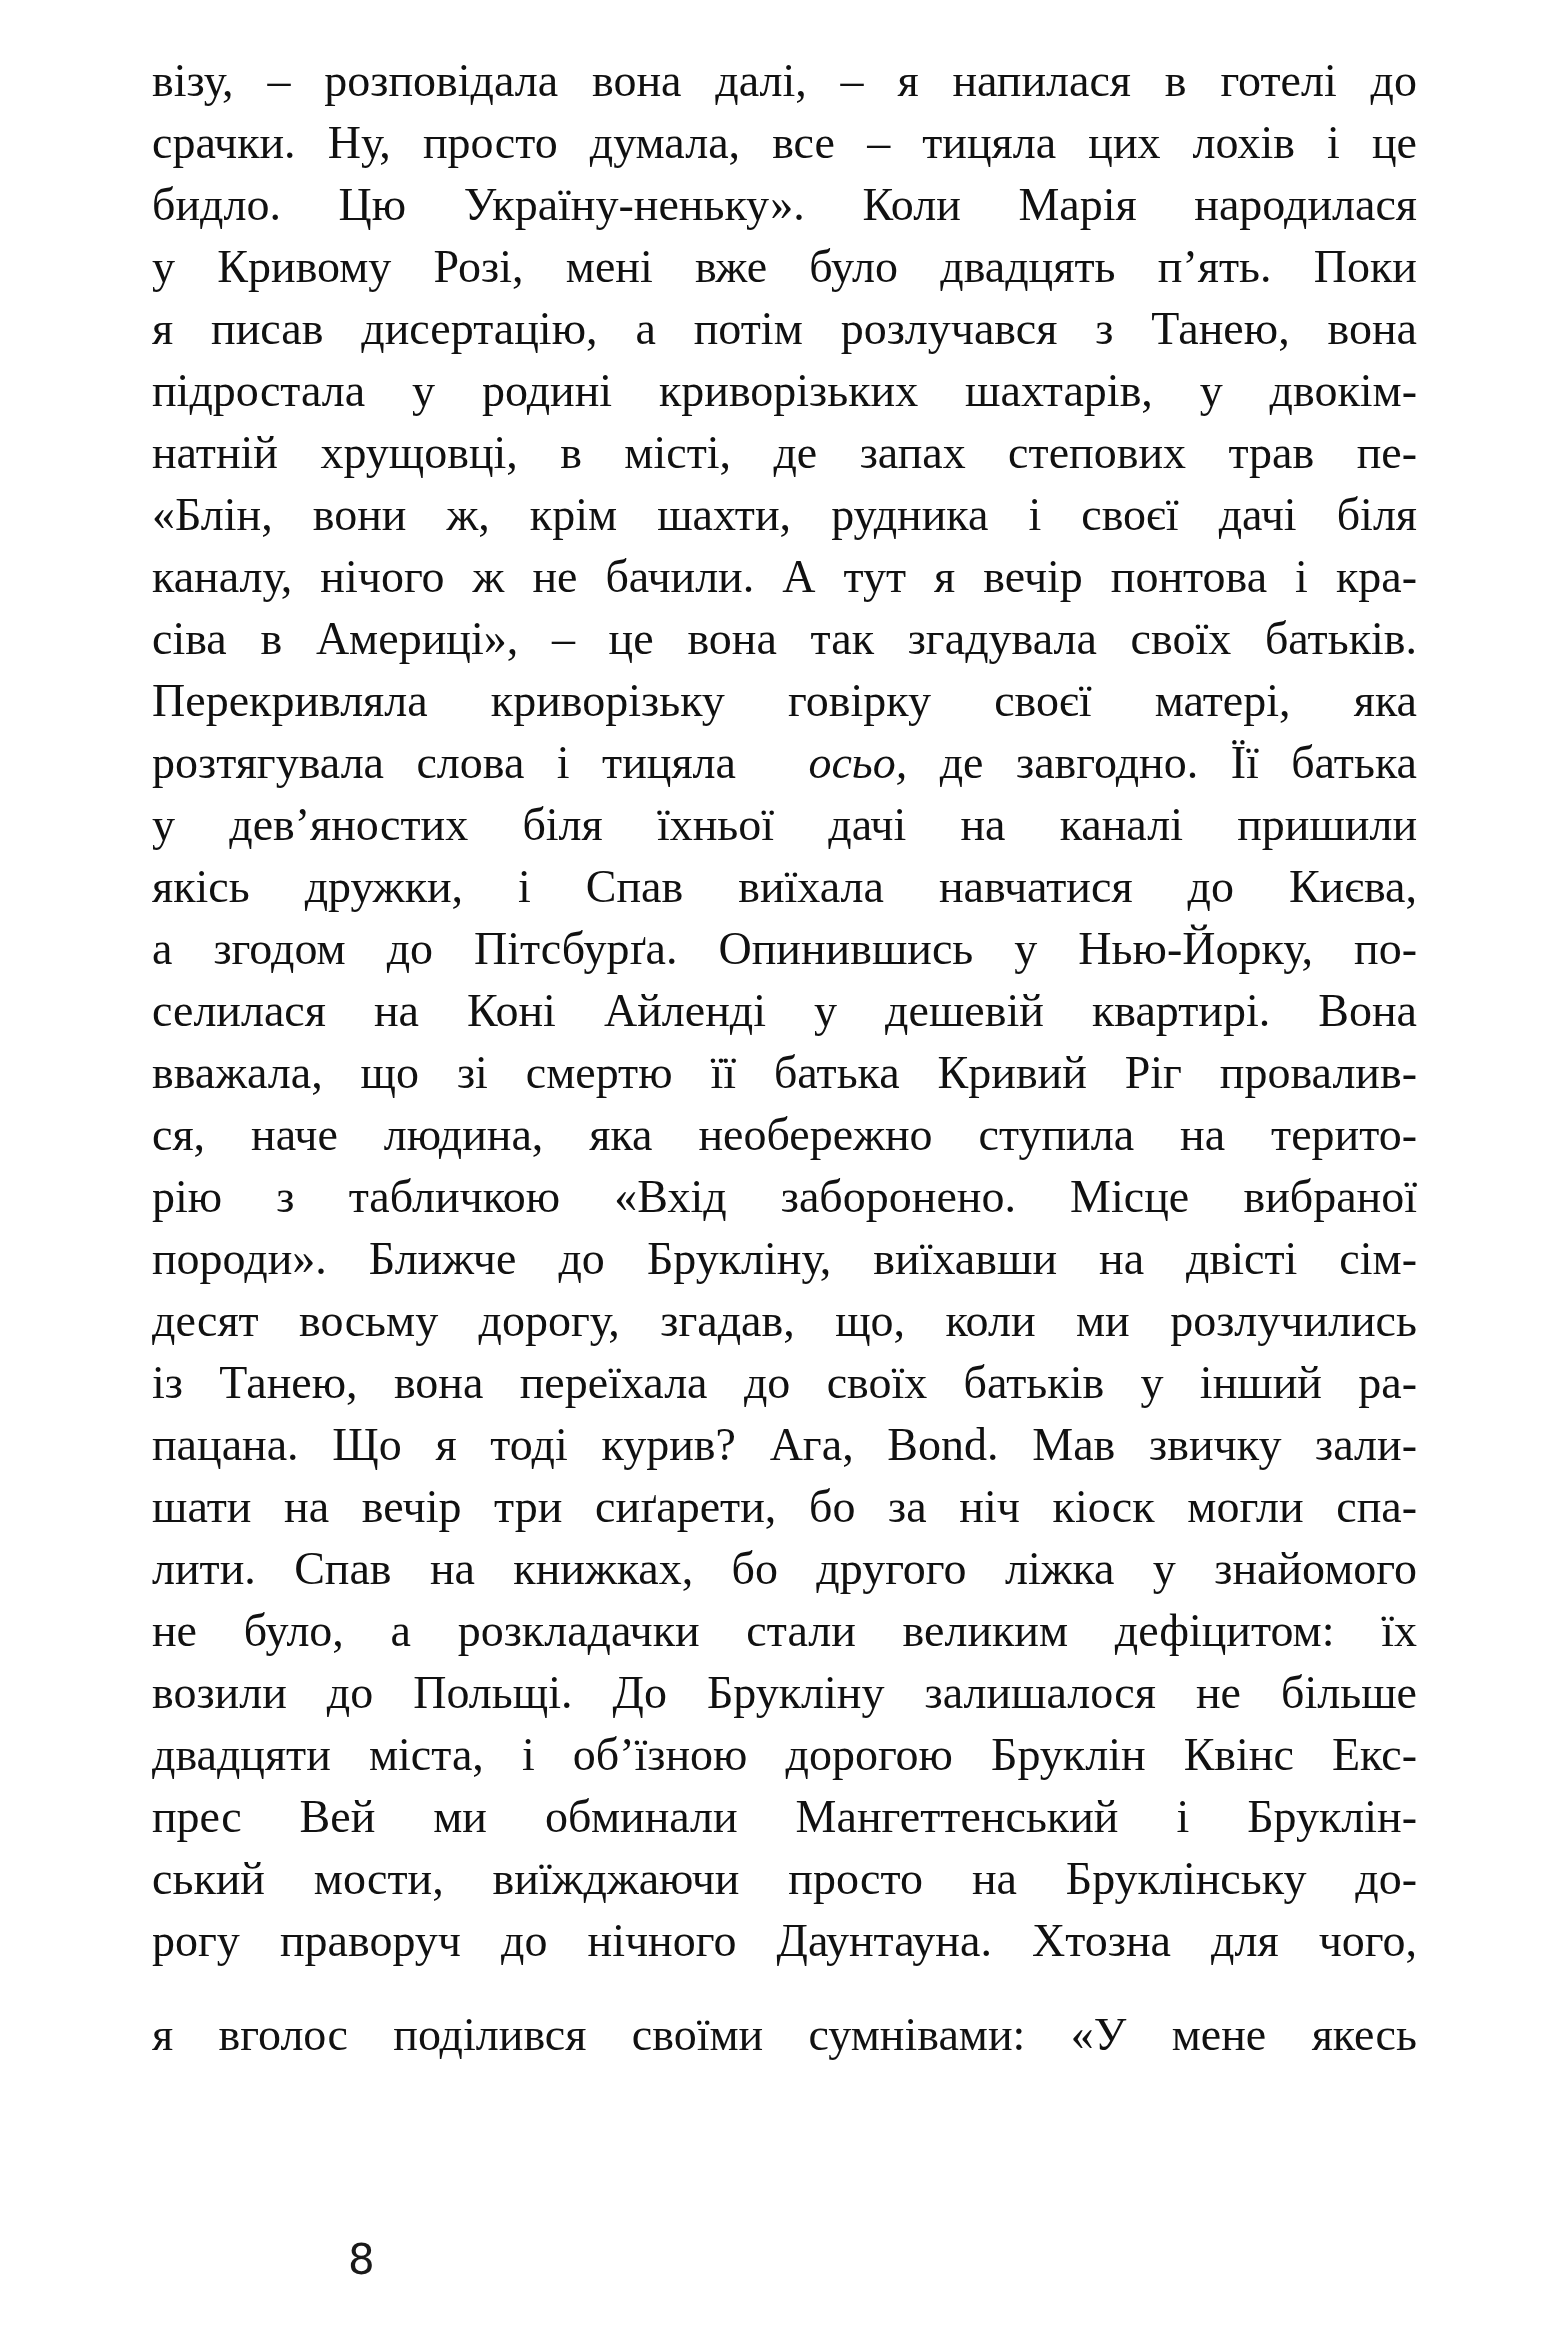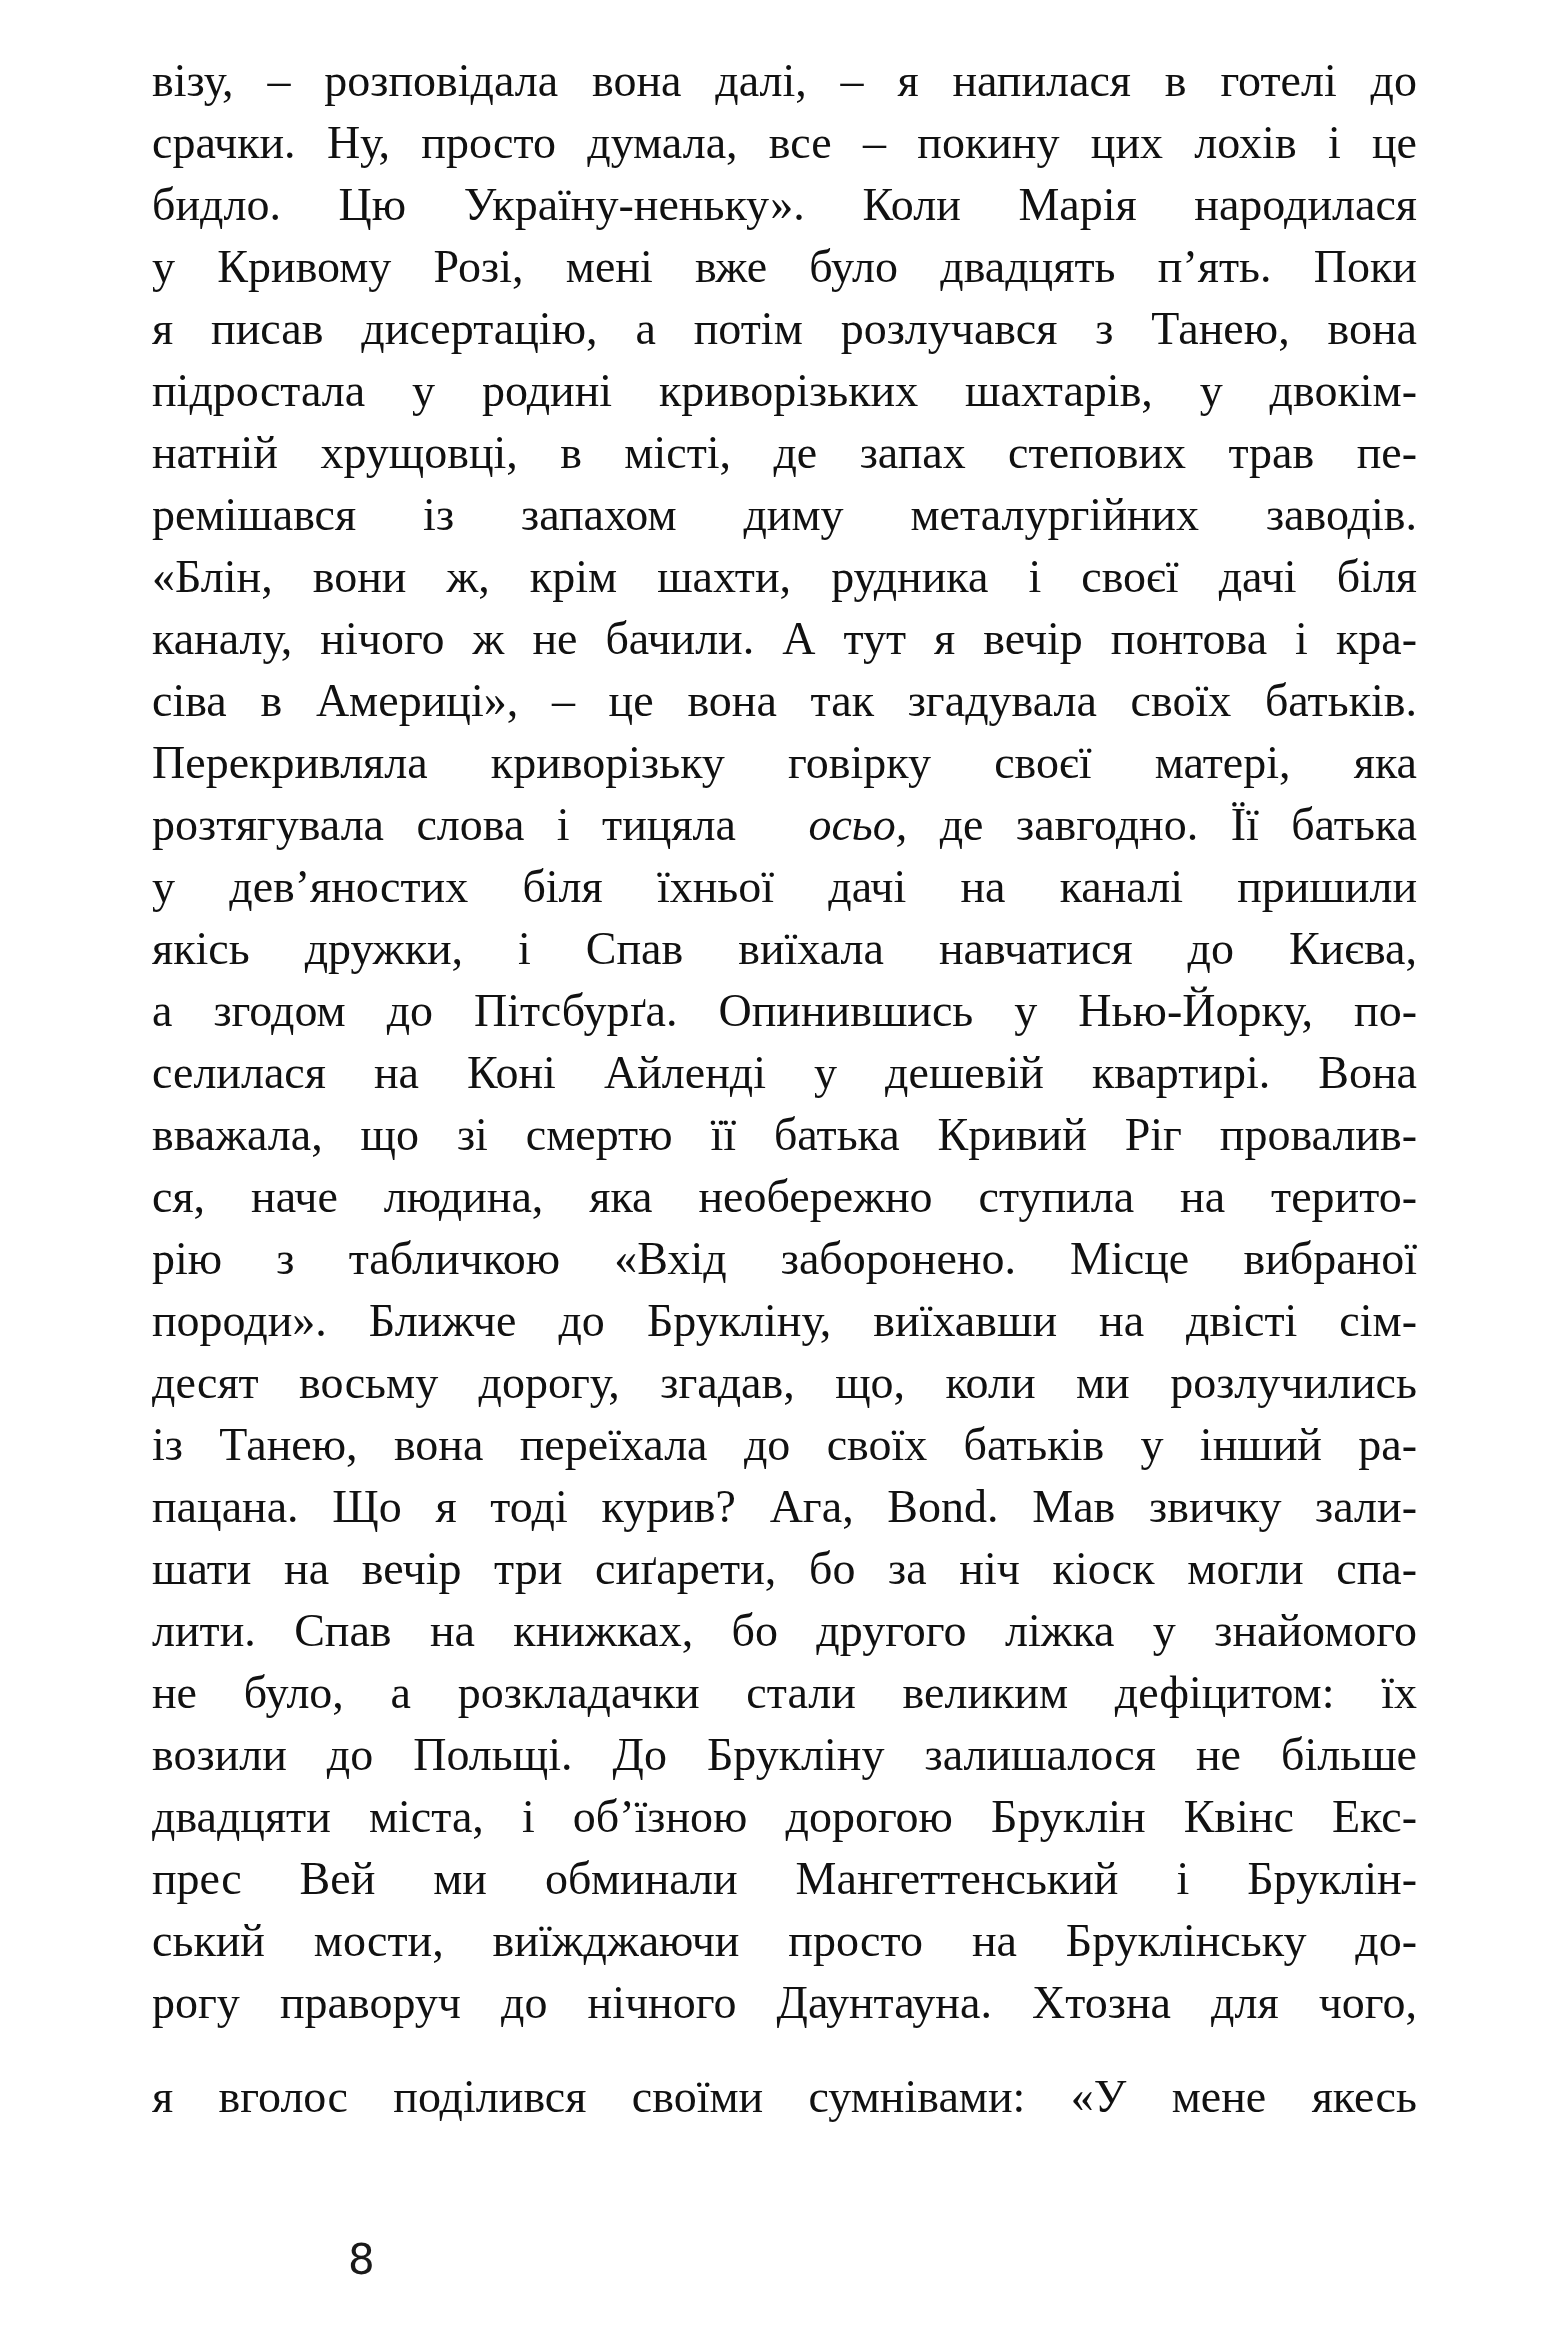--- a/index.html
+++ b/index.html
@@ -56,27 +56,26 @@
     line-height: 49px;
     color: #1a1a1a;
   }
 </style>
 </head>
 <body>
 
 <div class="page">
   <div class="text-block">
     <span class="line">візу, – розповідала вона далі, – я напилася в готелі до</span>
-    <span class="line">срачки. Ну, просто думала, все – покину цих лохів і це</span>
+    <span class="line">срачки. Ну, просто думала, все – тицяла цих лохів і це</span>
     <span class="line">бидло. Цю Україну-неньку». Коли Марія народилася</span>
     <span class="line">у Кривому Розі, мені вже було двадцять п’ять. Поки</span>
     <span class="line">я писав дисертацію, а потім розлучався з Танею, вона</span>
     <span class="line">підростала у родині криворізьких шахтарів, у двокім-</span>
     <span class="line">натній хрущовці, в місті, де запах степових трав пе-</span>
-    <span class="line">ремішався із запахом диму металургійних заводів.</span>
     <span class="line">«Блін, вони ж, крім шахти, рудника і своєї дачі біля</span>
     <span class="line">каналу, нічого ж не бачили. А тут я вечір понтова і кра-</span>
     <span class="line">сіва в Америці», – це вона так згадувала своїх батьків.</span>
     <span class="line">Перекривляла криворізьку говірку своєї матері, яка</span>
     <span class="line"><span>розтягувала слова і тицяла </span><em>осьо,</em><span> де завгодно. Її батька</span></span>
     <span class="line">у дев’яностих біля їхньої дачі на каналі пришили</span>
     <span class="line">якісь дружки, і Спав виїхала навчатися до Києва,</span>
     <span class="line">а згодом до Пітсбурґа. Опинившись у Нью-Йорку, по-</span>
     <span class="line">селилася на Коні Айленді у дешевій квартирі. Вона</span>
     <span class="line">вважала, що зі смертю її батька Кривий Ріг провалив-</span>

